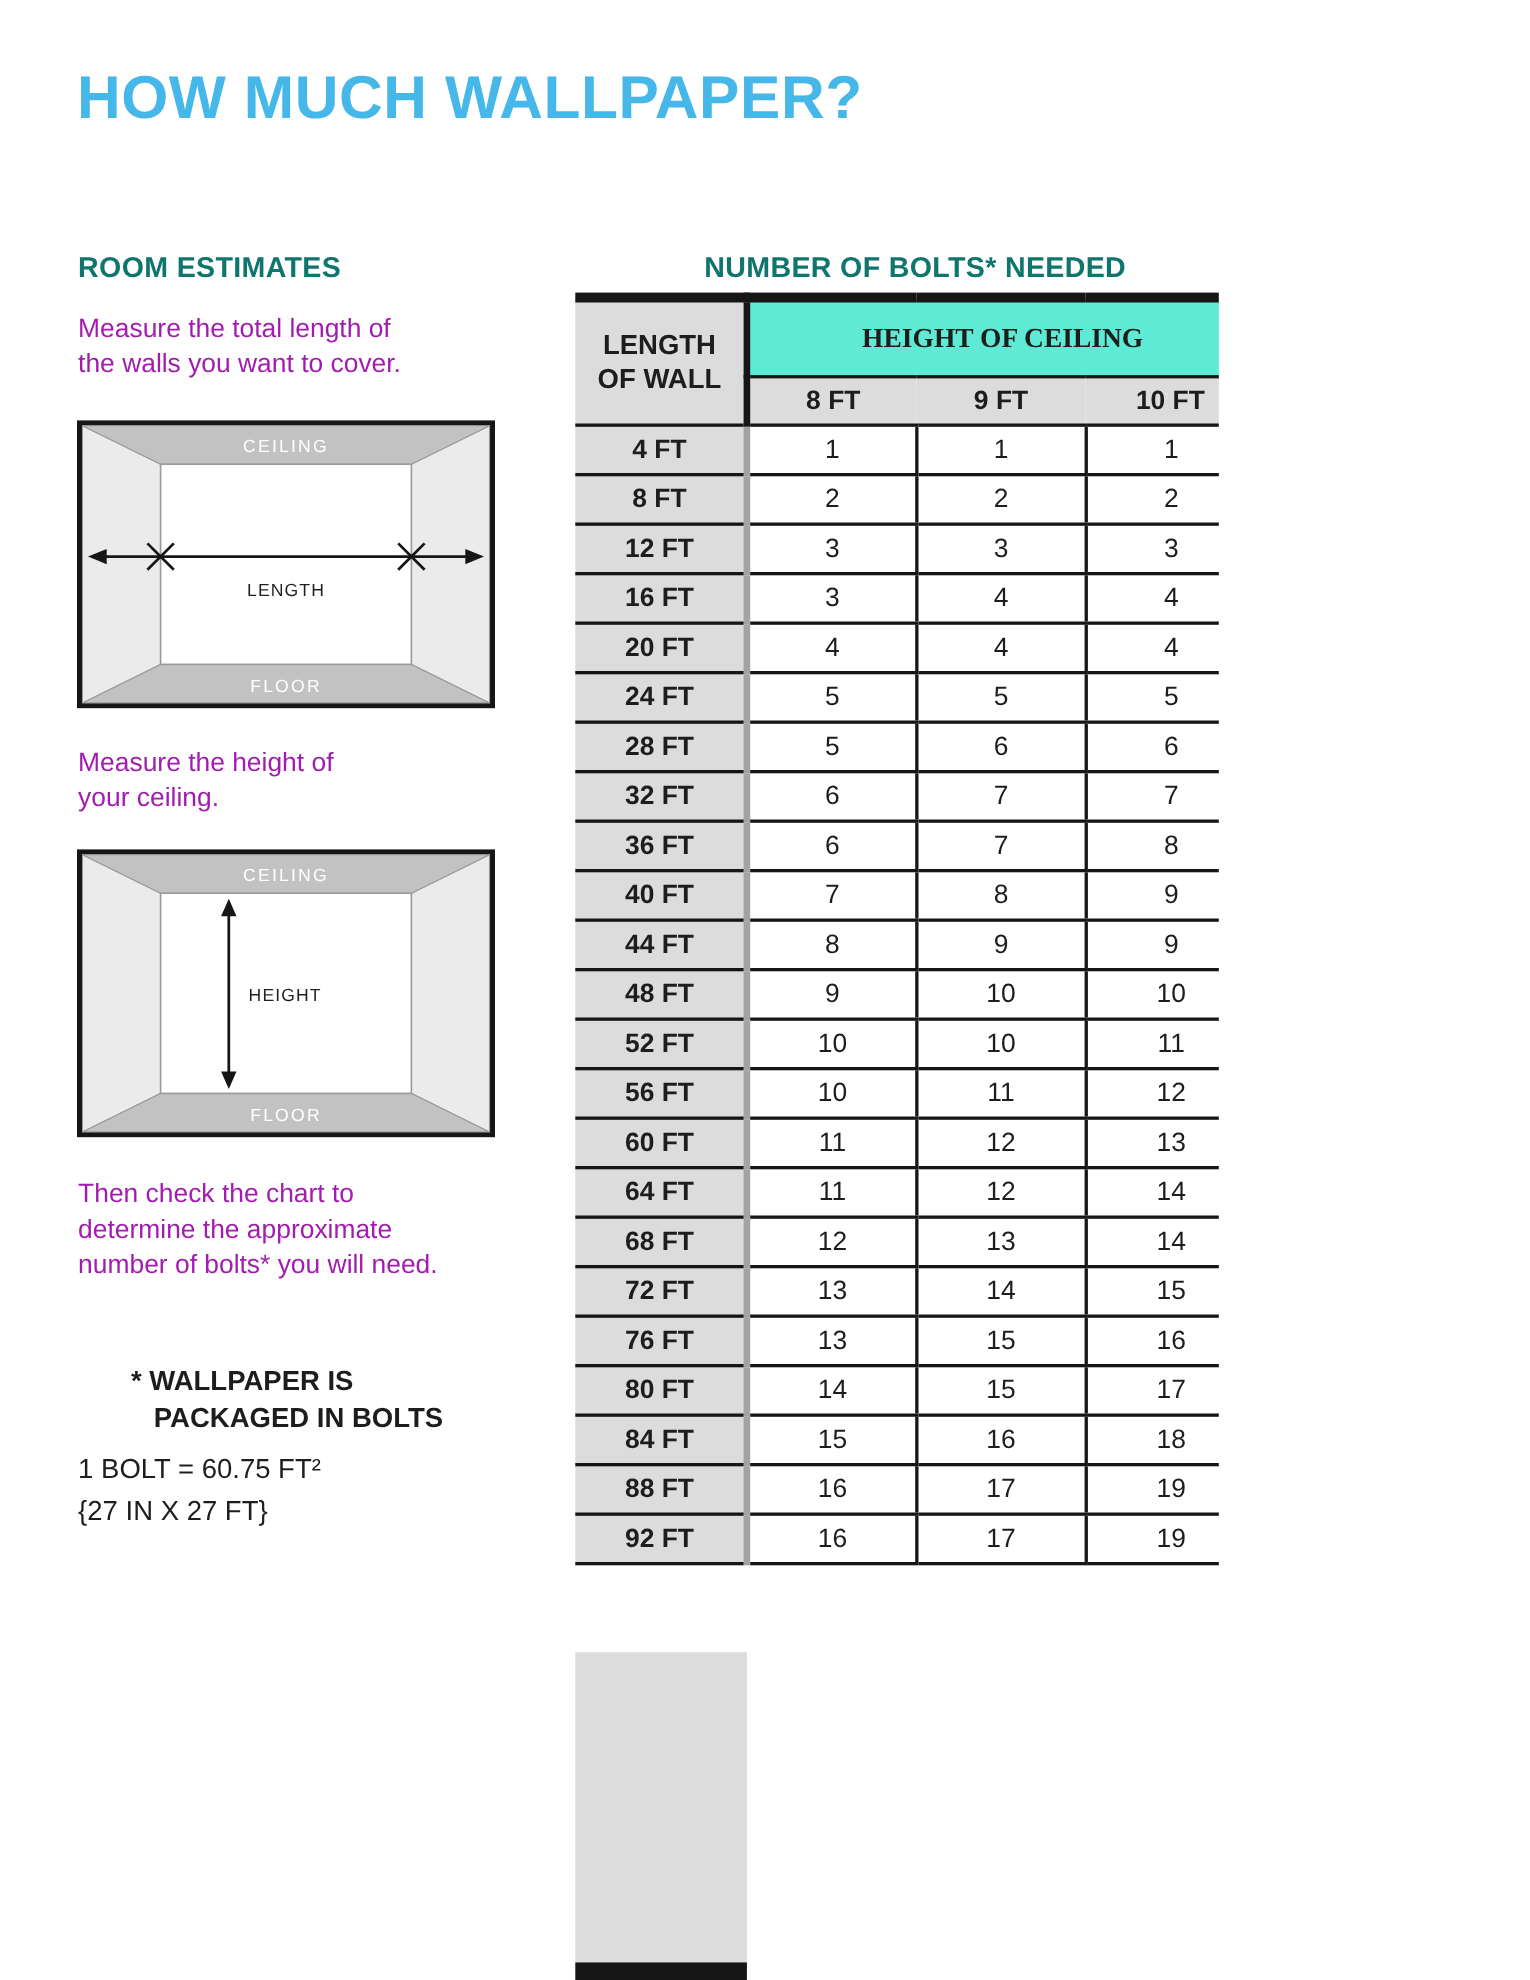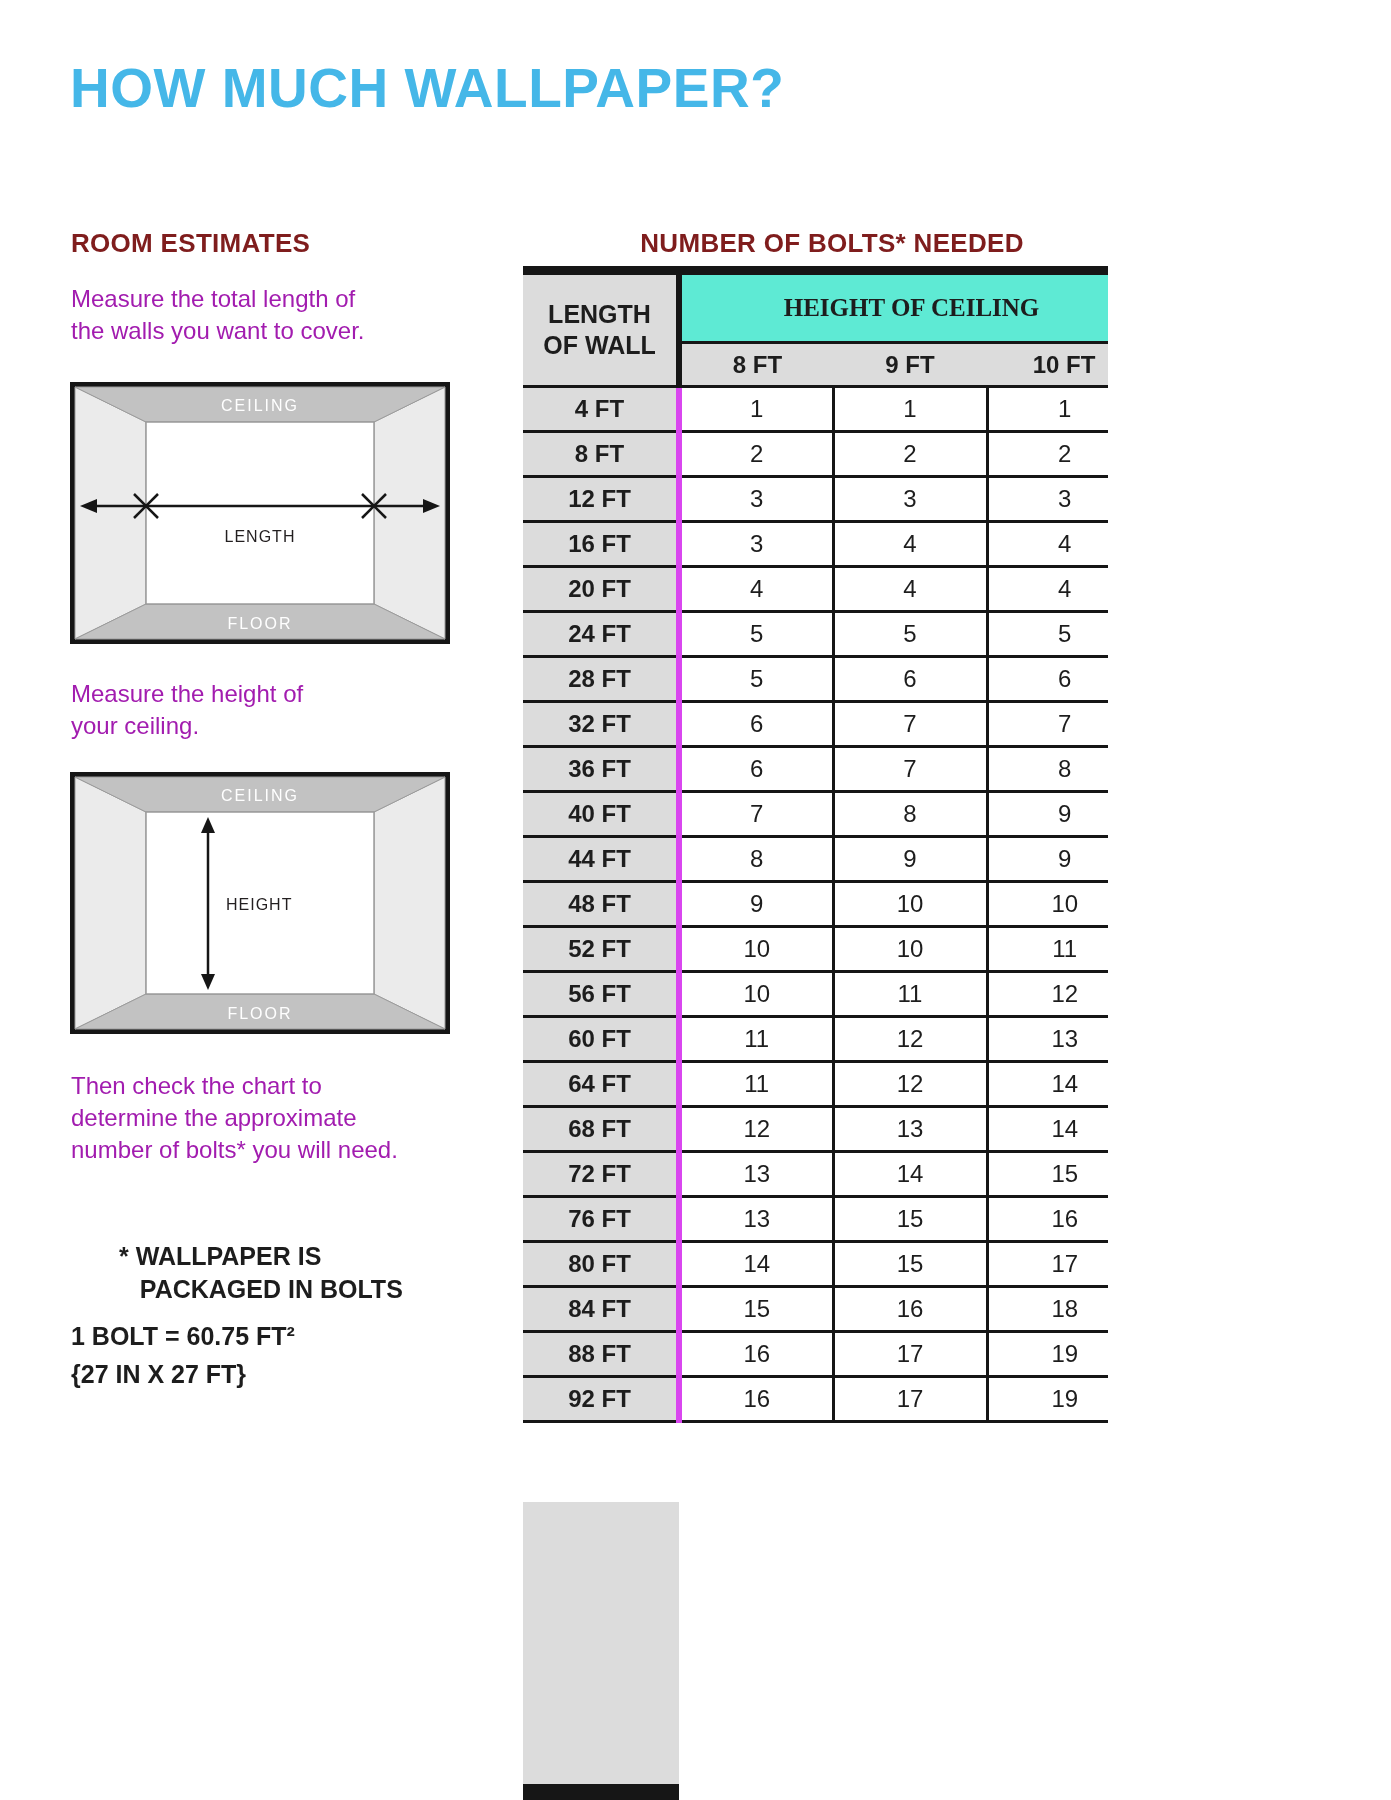--- a/index.html
+++ b/index.html
@@ -9,36 +9,36 @@
     font-family:"Liberation Sans","DejaVu Sans",sans-serif; color:#231f20;
     overflow:hidden;
   }
   .abs { position:absolute; }
 
   
   #page-title {
     left:70px; top:56px; font-size:55px; font-weight:700; color:#45b7e8;
     letter-spacing:0.5px;
   }
-  .section-heading { font-size:26px; font-weight:700; color:#7f1d1d; letter-spacing:0.3px; }
+  .section-heading { font-size:26px; font-weight:700; color:#0f766e; letter-spacing:0.3px; }
   #room-heading { left:71px; top:228px; }
   #bolts-heading { left:523px; top:228px; width:618px; text-align:center; }
 
   .step {
     font-size:24px; line-height:1.33; color:#a21caf; white-space:pre-line;
   }
   #step1 { left:71px; top:283px; width:400px; }
   #step2 { left:71px; top:678px; width:400px; }
   #step3 { left:71px; top:1070px; width:410px; }
 
   #footnote {
     left:71px; top:1240px; font-size:25px; font-weight:700; line-height:1.32;
     white-space:pre-line; color:#1d1d1d;margin-left:48px;
   }
-  #bolt-info { left:71px; top:1322px; font-size:25px; font-weight:700; color:#1d1d1d; }
+  #bolt-info { left:71px; top:1322px; font-size:25px; font-weight:400; color:#1d1d1d; }
   #bolt-info > div { margin-bottom:9px; }
 
   
   .diagram { width:380px; height:262px; display:block; }
   #diagram-length { left:70px; top:382px; }
   #diagram-height { left:70px; top:772px; }
   .diagram .outer { fill:#ffffff; stroke:#161616; stroke-width:5; }
   .diagram .wall  { fill:#ebebeb; stroke:#9b9b9b; stroke-width:1; }
   .diagram .band  { fill:#c2c2c2; stroke:#9b9b9b; stroke-width:1; }
   .diagram .inner { fill:#ffffff; stroke:#9b9b9b; stroke-width:1.5; }
@@ -58,21 +58,21 @@
     border-bottom:3px solid #161616; text-align:center; vertical-align:middle;
     font-size:24px; color:#1d1d1d;
   }
   #bolts-table .len-head {
     background:#dcdcdc; border-right:6px solid #161616;
     font-size:25px; font-weight:700; white-space:pre-line; line-height:1.25;
   }
   #bolts-table .group-head { background:#5eead4; font-size:25px; font-weight:700; height:72px;font-family:Liberation Serif, serif; }
   #bolts-table .col-head   { background:#dcdcdc; font-size:24px; font-weight:700; height:44px; }
   #bolts-table tbody .len-cell {
-    background:#dcdcdc; border-right:6px solid #d946ef; font-weight:700; height:45px;
+    background:#dcdcdc; border-right:6px solid #a3a3a3; font-weight:700; height:45px;
   }
   #bolts-table tbody td { background:#ffffff; }
   #bolts-table tbody td + td { border-left:3px solid #161616; }
 
   #col-extension { left:523px; top:1502px; width:156px; height:282px; background:#dcdcdc; }
   #col-endcap    { left:523px; top:1784px; width:156px; height:16px; background:#161616; }
 </style>
 </head>
 <body>
 

